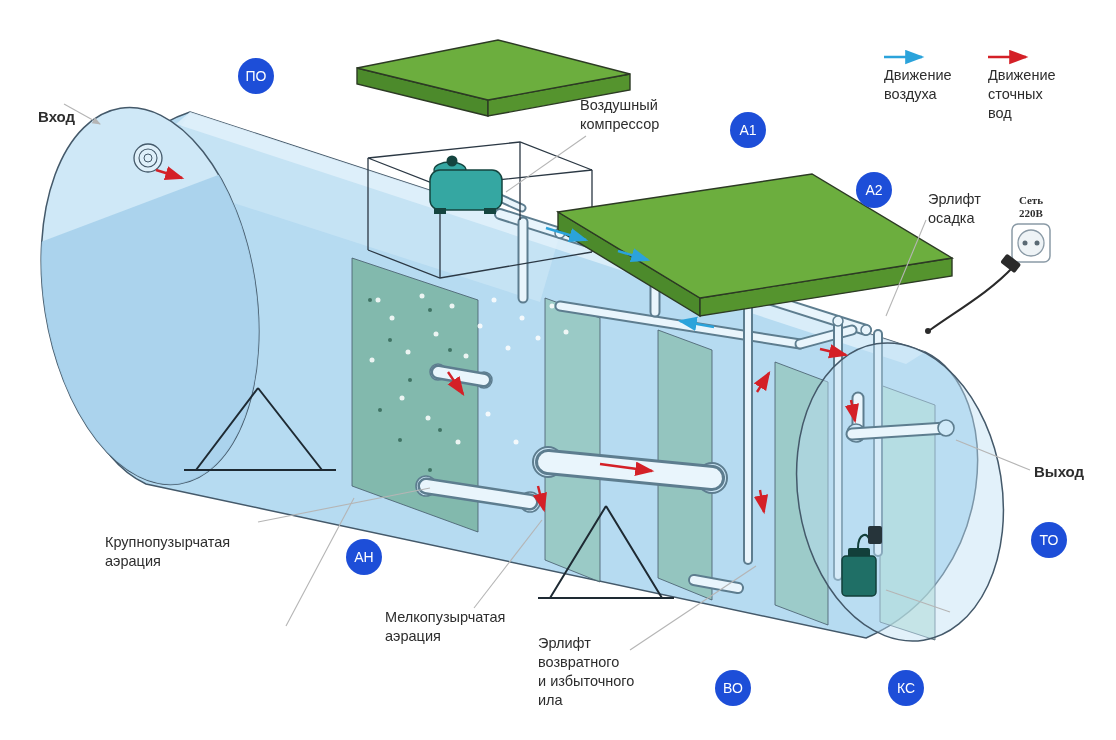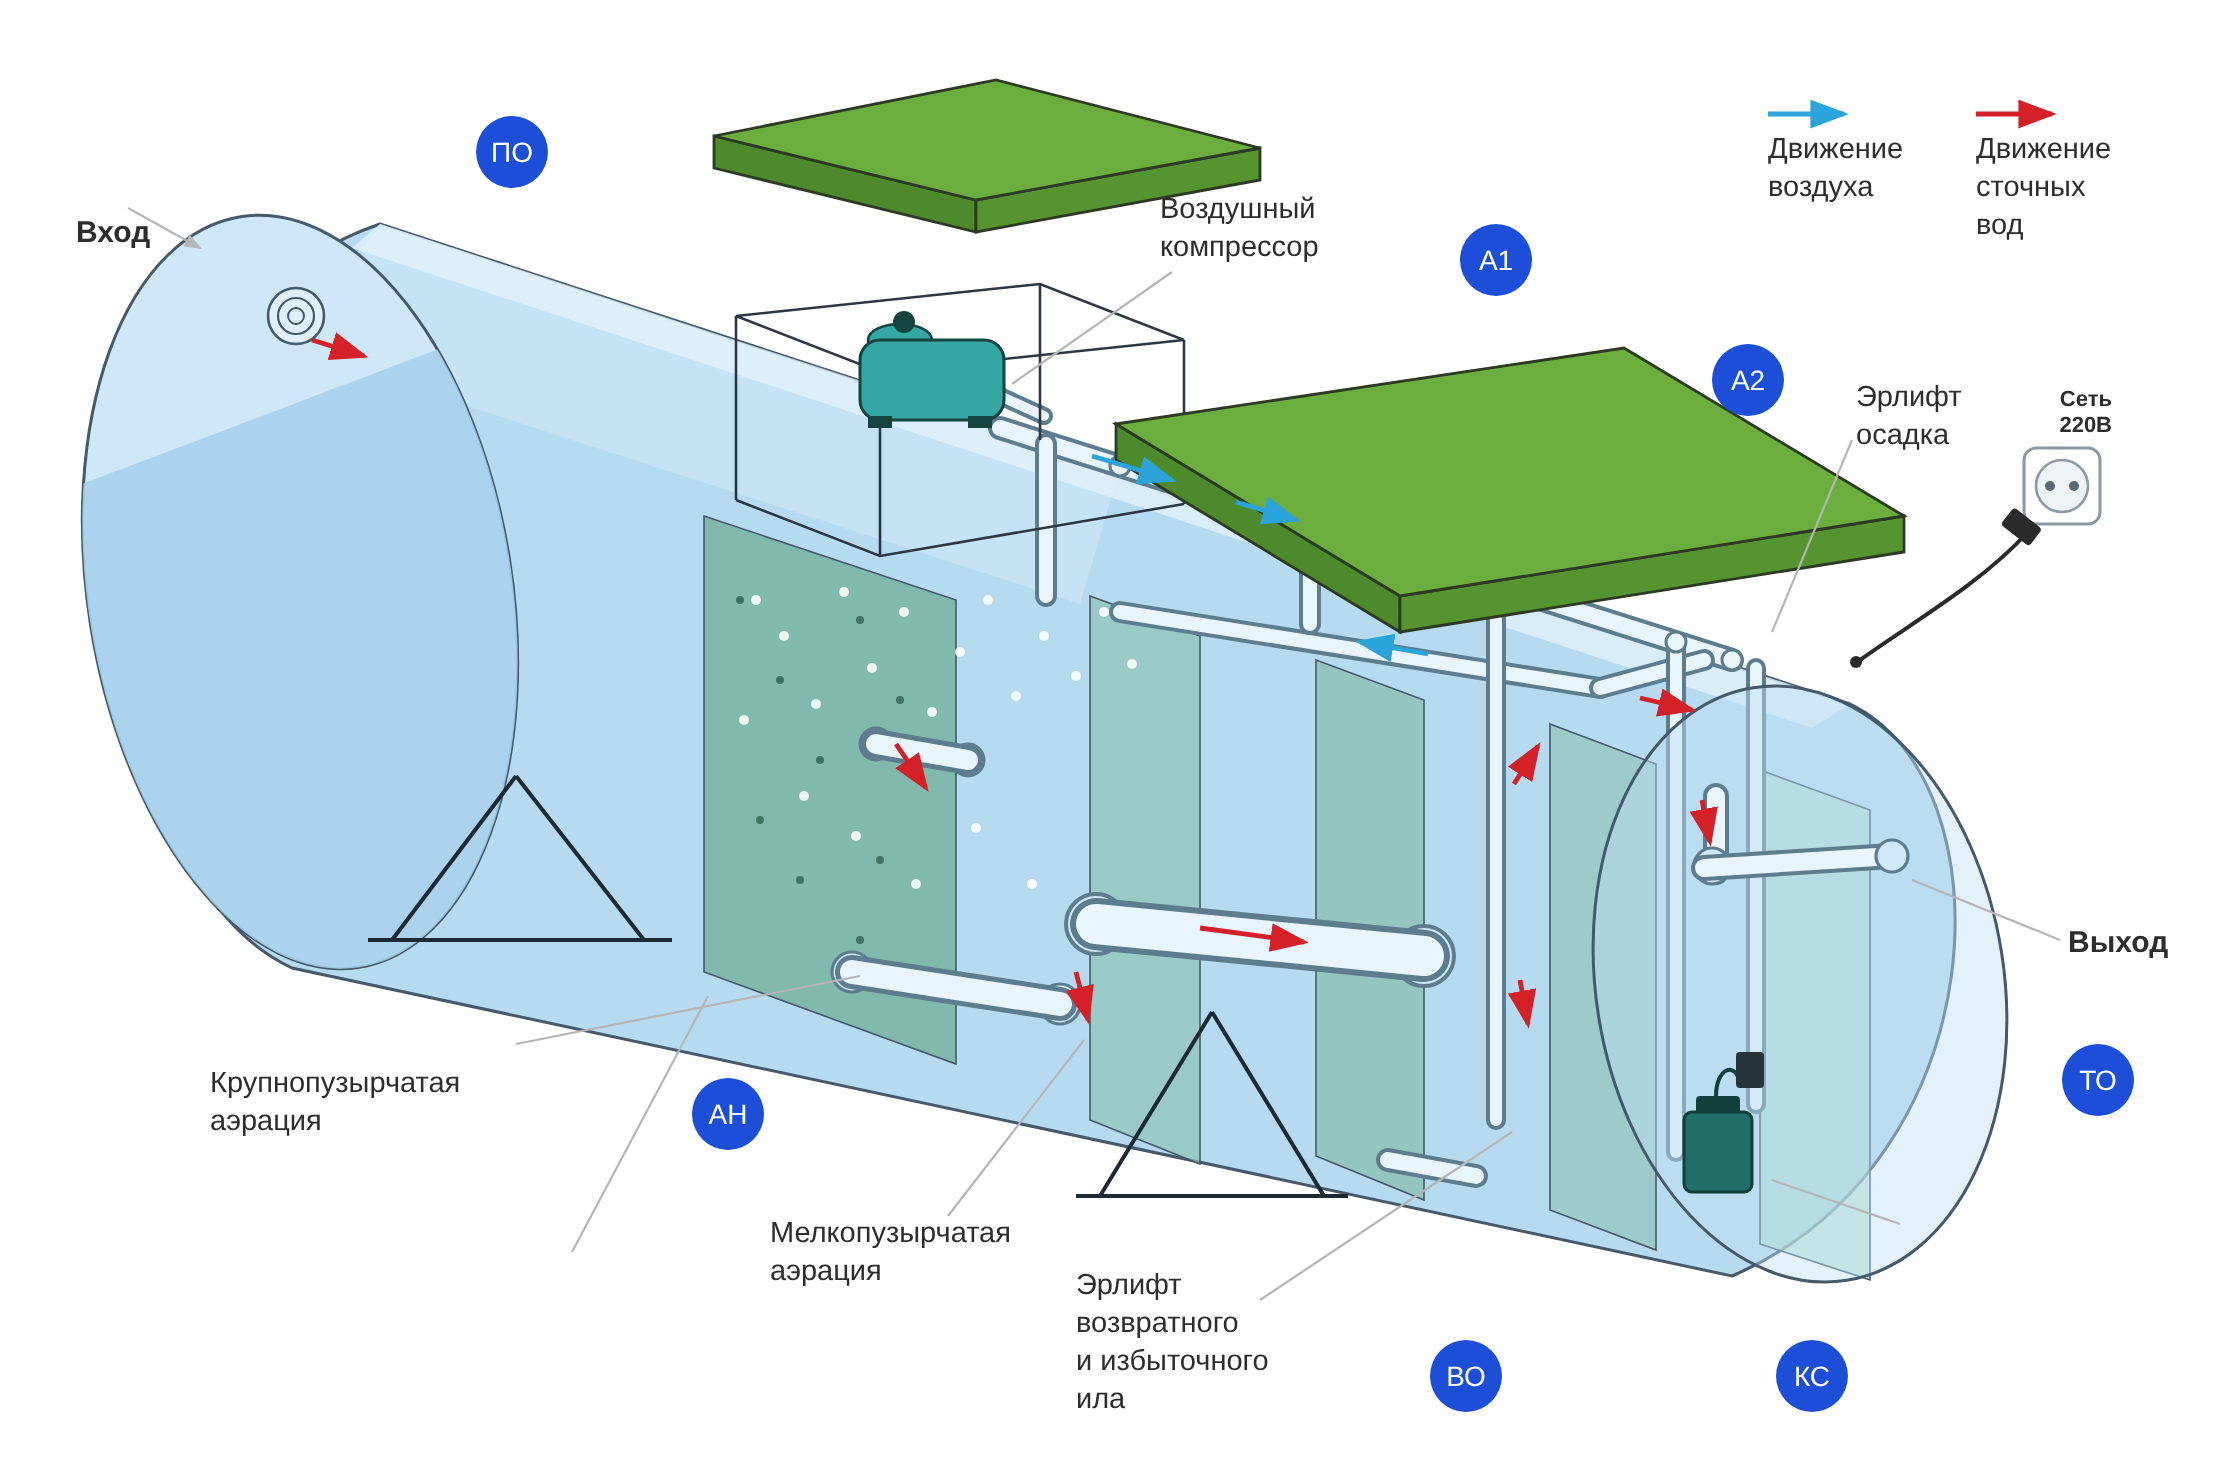--- a/index.html
+++ b/index.html
@@ -1,21 +1,21 @@
 <!DOCTYPE html>
 <html><head>
 <meta charset="utf-8">
 <style>
   html,body{margin:0;padding:0;background:#ffffff;}
   #stage{position:relative;width:1116px;height:740px;background:#ffffff;overflow:hidden;
          font-family:"Liberation Sans",sans-serif;}
   #diagram-svg{position:absolute;left:0;top:0;}
   .lbl{position:absolute;font-size:14.5px;line-height:1.32;color:#2d2d2d;white-space:pre-line;}
   .lbl.bold{font-weight:bold;font-size:15px;}
-  .lbl.small{font-size:11px;font-weight:bold;text-align:right;line-height:1.2;}
+  .lbl.small{font-size:11px;font-weight:bold;text-align:center;line-height:1.2;font-family:Liberation Serif, serif;}
   .badge{position:absolute;width:36px;height:36px;border-radius:50%;background:#1d4ed8;
          color:#ffffff;font-weight:normal;font-size:14px;display:flex;align-items:center;
          justify-content:center;}
   .pipe-outer{stroke:#5d7d8f;fill:none;stroke-linecap:round;}
   .pipe-inner{stroke:#e9f5fc;fill:none;stroke-linecap:round;}
   .leader{stroke:#b5b5b5;stroke-width:1.1;fill:none;}
   .wire{stroke:#2b3844;stroke-width:1.3;fill:none;}
   .flow-red{stroke:#d42027;stroke-width:2.4;fill:none;}
   .flow-blue{stroke:#2ba3db;stroke-width:2.4;fill:none;}
 </style>

